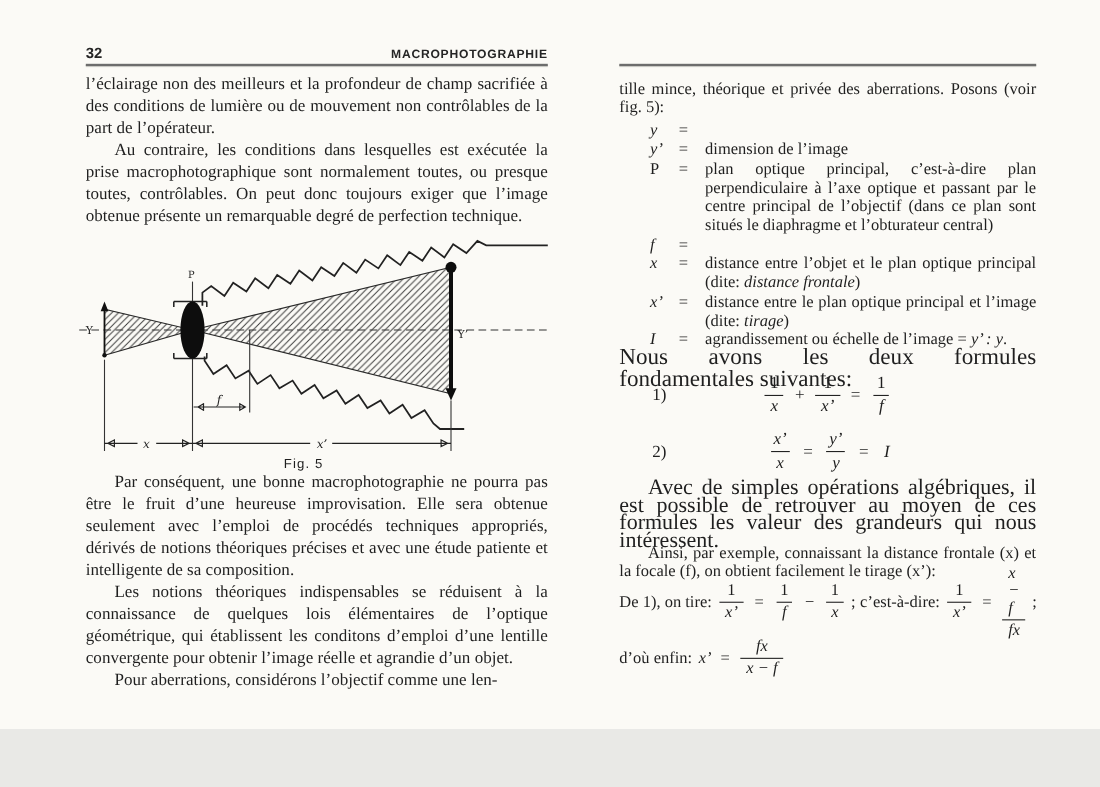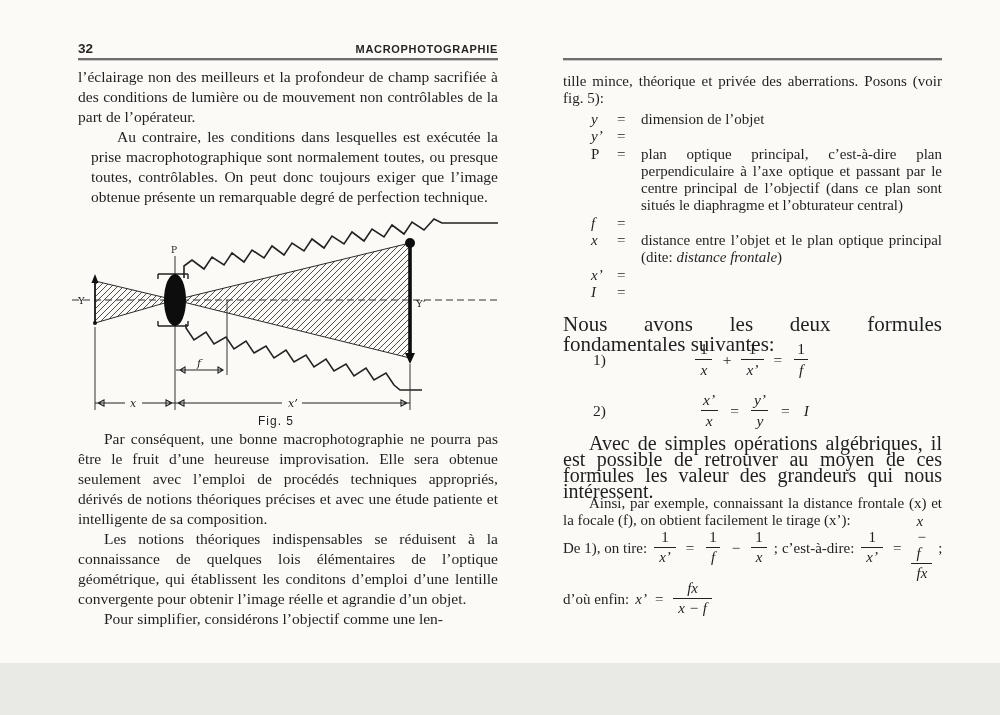--- a/index.html
+++ b/index.html
@@ -11,21 +11,21 @@
 
   .running-head{position:absolute;top:41px;left:0;right:0;display:flex;justify-content:space-between;
                 align-items:baseline;font-family:"Liberation Sans",sans-serif;font-weight:bold;}
   .rh-title{font-size:11px;letter-spacing:0.7px;color:#252525;}
   .rh-num{font-size:13.5px;color:#252525;}
   .head-rule{position:absolute;top:58px;left:0;right:0;height:2px;background:#6d6d6d;box-shadow:0 1px 0 #c9c9c4;}
 
   p{margin:0;text-align:justify;font-size:15.5px;line-height:20px;}
   .ind{text-indent:26px;}
   .lp-tb1{position:absolute;top:67px;left:0;right:0;}
-  .lp-tb1 p+p{margin-top:0;margin-left:13px;}
+  .lp-tb1 p+p{margin-top:0;}
   .lp-fig{position:absolute;top:214px;left:-8px;width:436px;height:216px;}
   .lp-tb2{position:absolute;top:429px;left:0;right:0;}
 
   
   .rp-intro{position:absolute;top:73px;left:0;right:0;font-size:15px;line-height:17px;}
   .defs{position:absolute;top:111px;left:28px;right:0;font-size:15px;line-height:17.3px;}
   .def-row{display:flex;}
   .def-term{flex:0 0 26px;font-style:italic;}
   .def-term.roman{font-style:normal;}
   .def-eq{flex:0 0 24px;}
@@ -128,60 +128,62 @@
         <path d="M105,189 h107 M232,189 h108 M108,189 l6,-3 v6 z M337,189 l-6,-3 v6 z" fill="#222" class="fig-line" stroke-width="1.1"></path>
         <text x="218" y="193" class="fig-lbl-it">x’</text>
 
         <text x="188" y="211" class="fig-caption">Fig. 5</text>
       </svg>
     </div>
 
     <div class="lp-tb2">
       <p class="ind">Par conséquent, une bonne macrophotographie ne pourra pas être le fruit d’une heureuse improvisation. Elle sera obtenue seulement avec l’emploi de procédés techniques appropriés, dérivés de notions théoriques précises et avec une étude patiente et intelligente de sa composition.</p>
       <p class="ind">Les notions théoriques indispensables se réduisent à la connaissance de quelques lois élémentaires de l’optique géométrique, qui établissent les conditons d’emploi d’une lentille convergente pour obtenir l’image réelle et agrandie d’un objet.</p>
-      <p class="ind">Pour simplifier, considérons l’objectif comme une len-</p>
+      <p class="ind">Pour aberrations, considérons l’objectif comme une len-</p>
     </div>
   </div>
 
   <div class="page page-right">
     <div class="head-rule"></div>
 
     <p class="rp-intro">tille mince, théorique et privée des aberrations. Posons (voir fig. 5):</p>
 
     <div class="defs">
       <div class="def-row">
         <span class="def-term">y</span>
         <span class="def-eq">=</span>
-        <span class="def-desc"><span>dimension de l’objet</span><em></em><span></span></span>
       </div>
       <div class="def-row">
         <span class="def-term">y’</span>
         <span class="def-eq">=</span>
+        <span class="def-desc"><span>dimension de l’image</span><em></em><span></span></span>
       </div>
       <div class="def-row">
         <span class="def-term roman">P</span>
         <span class="def-eq">=</span>
         <span class="def-desc"><span>plan optique principal, c’est-à-dire plan perpendiculaire à l’axe optique et passant par le centre principal de l’objectif (dans ce plan sont situés le diaphragme et l’obturateur central)</span><em></em><span></span></span>
       </div>
       <div class="def-row">
         <span class="def-term">f</span>
         <span class="def-eq">=</span>
       </div>
       <div class="def-row">
         <span class="def-term">x</span>
         <span class="def-eq">=</span>
         <span class="def-desc"><span>distance entre l’objet et le plan optique principal (dite: </span><em>distance frontale</em><span>)</span></span>
       </div>
       <div class="def-row">
         <span class="def-term">x’</span>
         <span class="def-eq">=</span>
+        <span class="def-desc"><span>distance entre le plan optique principal et l’image (dite: </span><em>tirage</em><span>)</span></span>
       </div>
       <div class="def-row">
         <span class="def-term">I</span>
         <span class="def-eq">=</span>
+        <span class="def-desc"><span>agrandissement ou échelle de l’image = </span><em>y’ : y</em><span>.</span></span>
       </div>
     </div>
 
     <p class="rp-nous">Nous avons les deux formules fondamentales suivantes:</p>
 
     <div class="formula rp-f1">
       <span class="f-label">1)</span>
       <span class="frac">
           <span class="num">1</span>
           <span class="den it">x</span>

